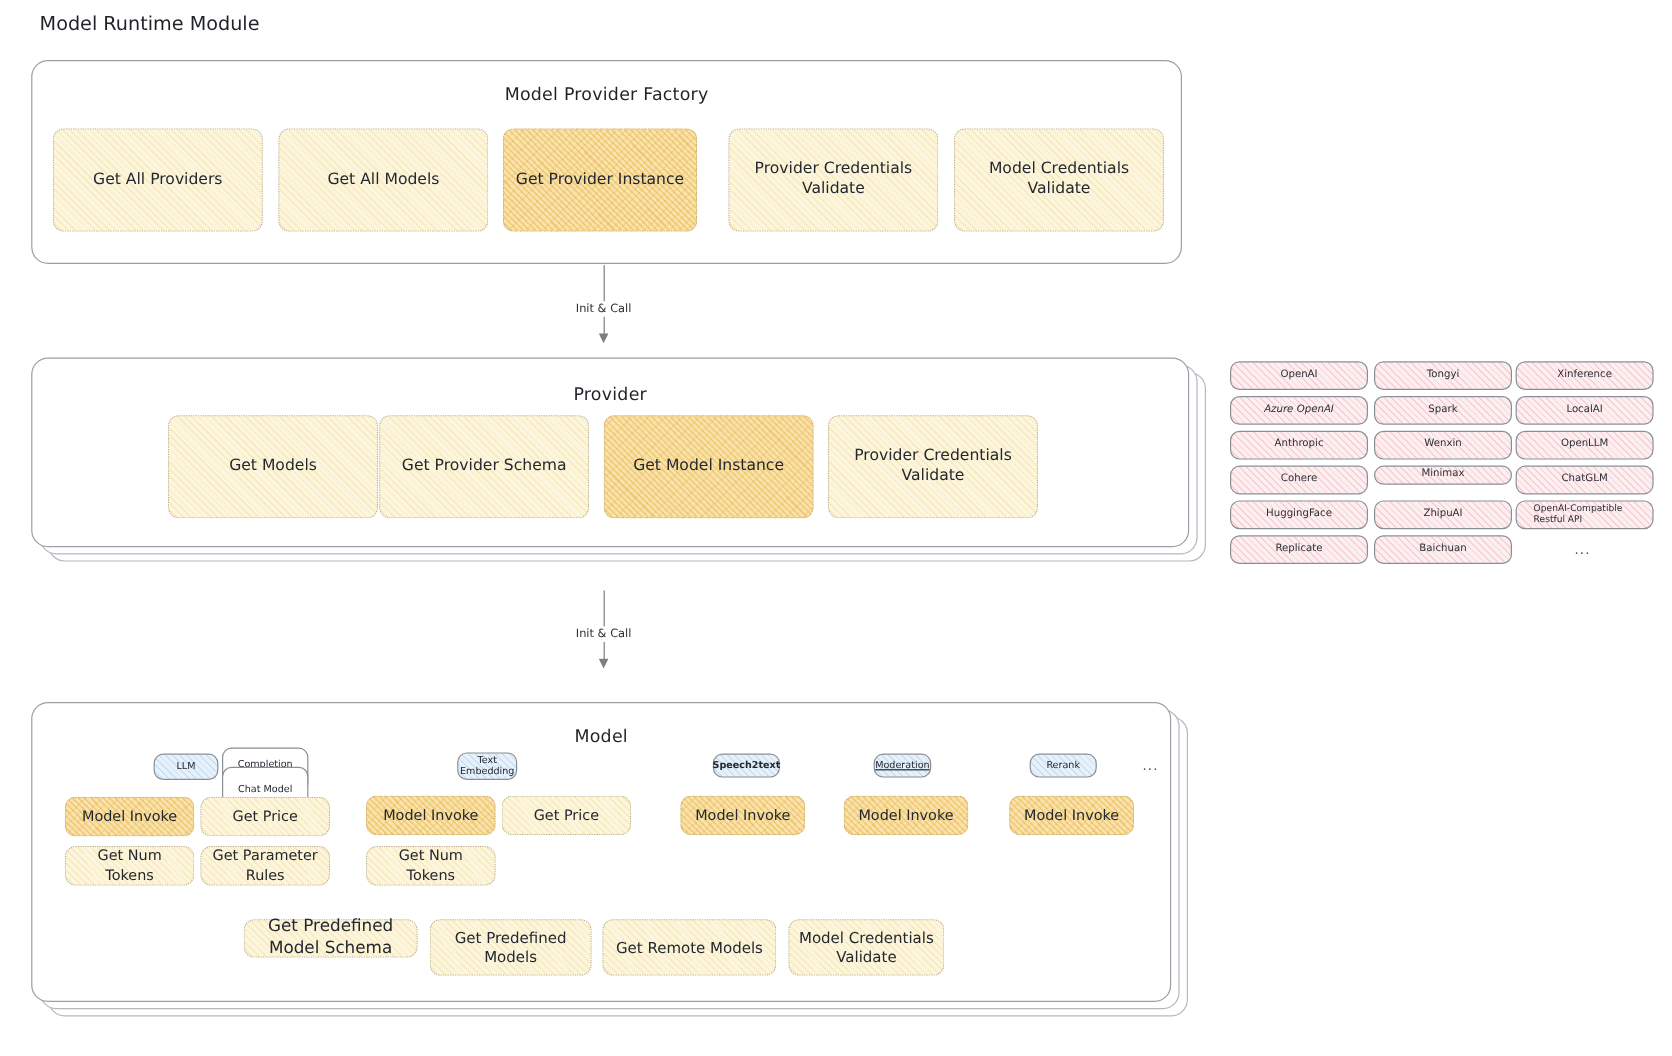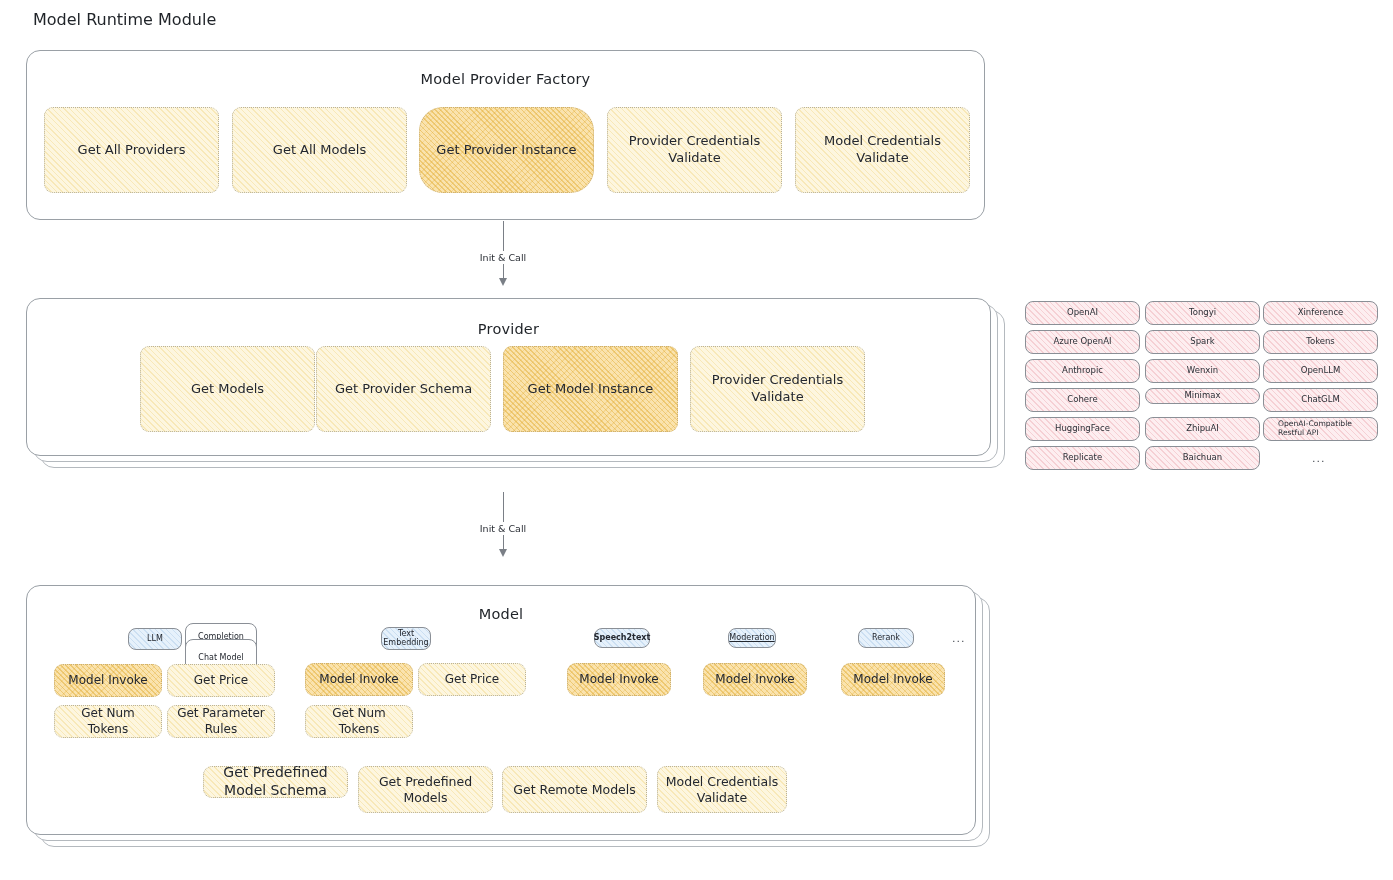--- a/index.html
+++ b/index.html
@@ -180,54 +180,54 @@
 </head>
 <body>
 
 <div id="diagram-title">Model Runtime Module</div>
 
 <div class="panel" style="left:26px; top:50px; width:959px; height:170px; z-index:2;">
   <div class="panel-title" style="top:20px;">Model Provider Factory</div>
 </div>
 <div class="node" style="left:44px; top:107px; width:175px; height:86px; font-size:13px; z-index:3;">Get All Providers</div>
 <div class="node" style="left:232px; top:107px; width:175px; height:86px; font-size:13px; z-index:3;">Get All Models</div>
-<div class="node hl" style="left:419px; top:107px; width:175px; height:86px; font-size:13px; z-index:3;border-radius:24px;">Get Provider Instance</div>
+<div class="node hl" style="left:419px; top:107px; width:162px; height:86px; font-size:13px; z-index:3;">Get Provider Instance</div>
 <div class="node" style="left:607px; top:107px; width:175px; height:86px; font-size:13px; z-index:3;">Provider Credentials Validate</div>
 <div class="node" style="left:795px; top:107px; width:175px; height:86px; font-size:13px; z-index:3;">Model Credentials Validate</div>
 
 <div class="arrow-line" style="left:503px; top:221px; height:58px;"></div>
 <div class="arrow-head" style="left:499px; top:278px;"></div>
 <div class="arrow-label" style="left:503px; top:251px;">Init &amp; Call</div>
 
 <div class="panel-stack-layer" style="left:40px; top:310px; width:965px; height:158px;"></div>
 <div class="panel-stack-layer" style="left:33px; top:304px; width:965px; height:158px;"></div>
 <div class="panel" style="left:26px; top:298px; width:965px; height:158px; z-index:2;">
   <div class="panel-title" style="top:22px;">Provider</div>
 </div>
 <div class="node" style="left:129px; top:346px; width:175px; height:86px; font-size:13px; z-index:3;margin-left:11px;">Get Models</div>
 <div class="node" style="left:316px; top:346px; width:175px; height:86px; font-size:13px; z-index:3;">Get Provider Schema</div>
 <div class="node hl" style="left:503px; top:346px; width:175px; height:86px; font-size:13px; z-index:3;">Get Model Instance</div>
 <div class="node" style="left:690px; top:346px; width:175px; height:86px; font-size:13px; z-index:3;">Provider Credentials Validate</div>
 
 <div class="chip-provider" style="left:1025px; top:301px; width:115px; height:24px;">OpenAI</div>
-<div class="chip-provider" style="left:1025px; top:330px; width:115px; height:24px;">Azure OpenAI</div>
+<div class="chip-provider" style="left:1025px; top:330px; width:115px; height:24px;font-style:italic;">Azure OpenAI</div>
 <div class="chip-provider" style="left:1025px; top:359px; width:115px; height:24px;">Anthropic</div>
 <div class="chip-provider" style="left:1025px; top:388px; width:115px; height:24px;">Cohere</div>
 <div class="chip-provider" style="left:1025px; top:417px; width:115px; height:24px;">HuggingFace</div>
 <div class="chip-provider" style="left:1025px; top:446px; width:115px; height:24px;">Replicate</div>
 
 <div class="chip-provider" style="left:1145px; top:301px; width:115px; height:24px;">Tongyi</div>
 <div class="chip-provider" style="left:1145px; top:330px; width:115px; height:24px;">Spark</div>
 <div class="chip-provider" style="left:1145px; top:359px; width:115px; height:24px;">Wenxin</div>
 <div class="chip-provider" style="left:1145px; top:388px; width:115px; height:16px;">Minimax</div>
 <div class="chip-provider" style="left:1145px; top:417px; width:115px; height:24px;">ZhipuAI</div>
 <div class="chip-provider" style="left:1145px; top:446px; width:115px; height:24px;">Baichuan</div>
 
 <div class="chip-provider" style="left:1263px; top:301px; width:115px; height:24px;">Xinference</div>
-<div class="chip-provider" style="left:1263px; top:330px; width:115px; height:24px;">Tokens</div>
+<div class="chip-provider" style="left:1263px; top:330px; width:115px; height:24px;">LocalAI</div>
 <div class="chip-provider" style="left:1263px; top:359px; width:115px; height:24px;">OpenLLM</div>
 <div class="chip-provider" style="left:1263px; top:388px; width:115px; height:24px;">ChatGLM</div>
 <div class="chip-provider" style="left:1263px; top:417px; width:115px; height:24px; font-size:7.6px;">OpenAI-Compatible Restful API</div>
 <div class="ellipsis-mark" style="left:1312px; top:452px;">...</div>
 
 <div class="arrow-line" style="left:503px; top:492px; height:58px;"></div>
 <div class="arrow-head" style="left:499px; top:549px;"></div>
 <div class="arrow-label" style="left:503px; top:522px;">Init &amp; Call</div>
 
 <div class="panel-stack-layer" style="left:40px; top:597px; width:950px; height:250px;"></div>

